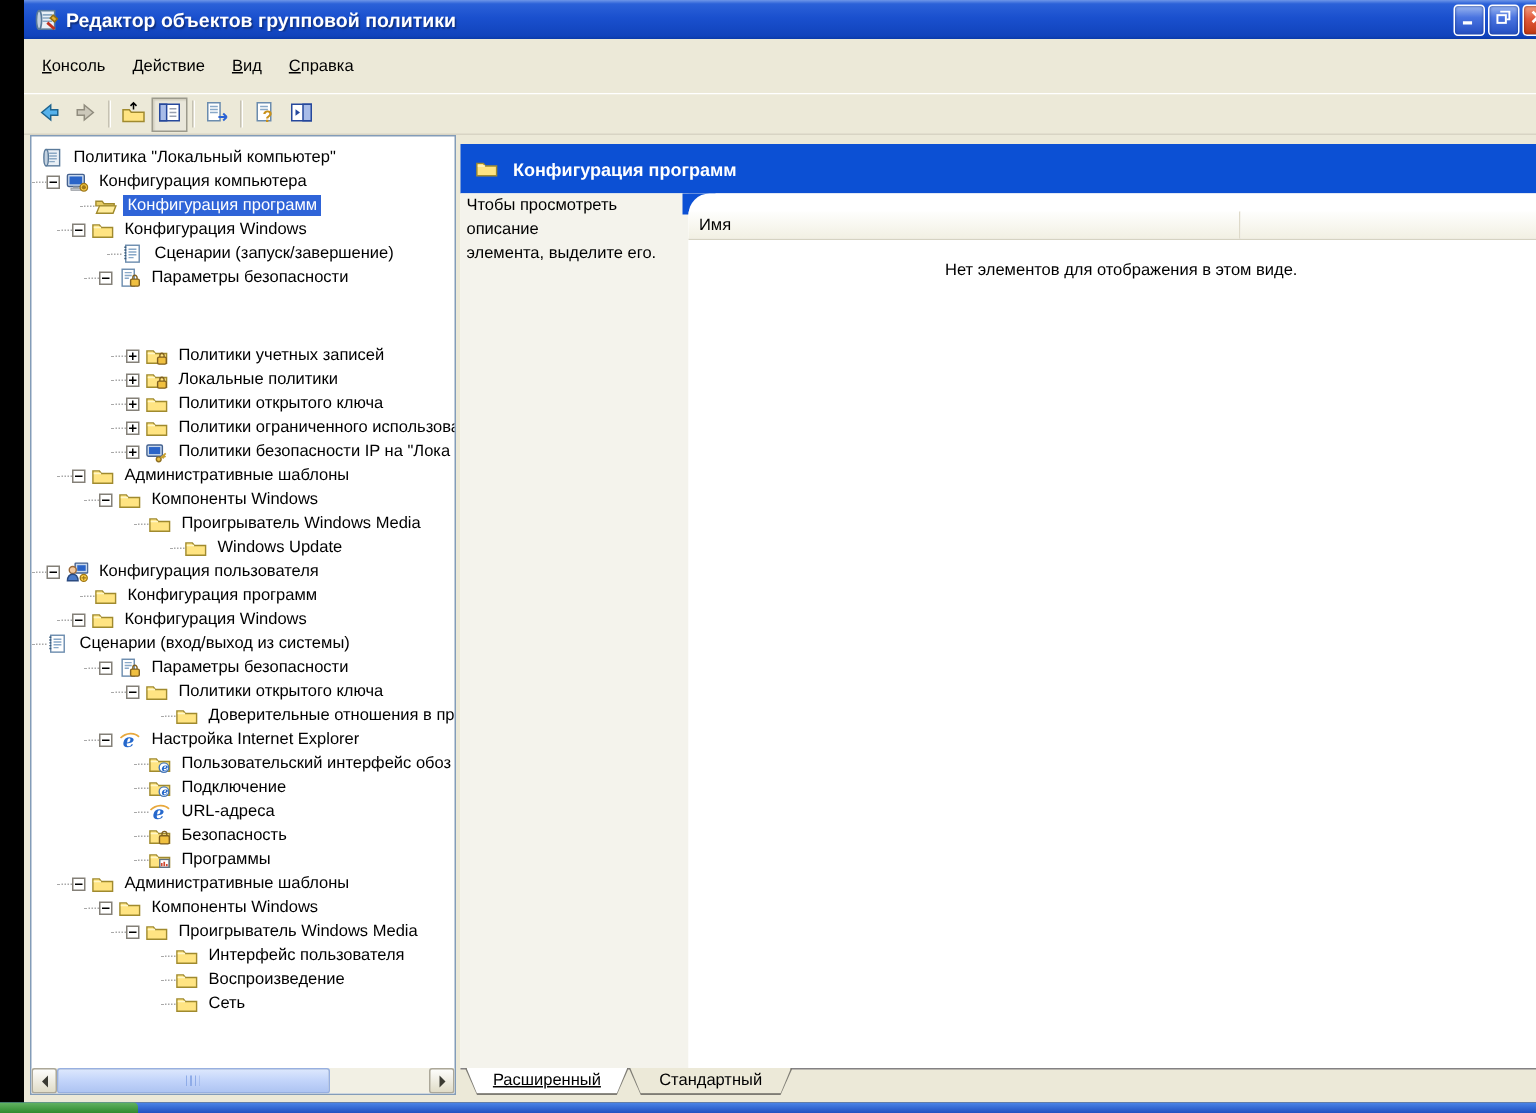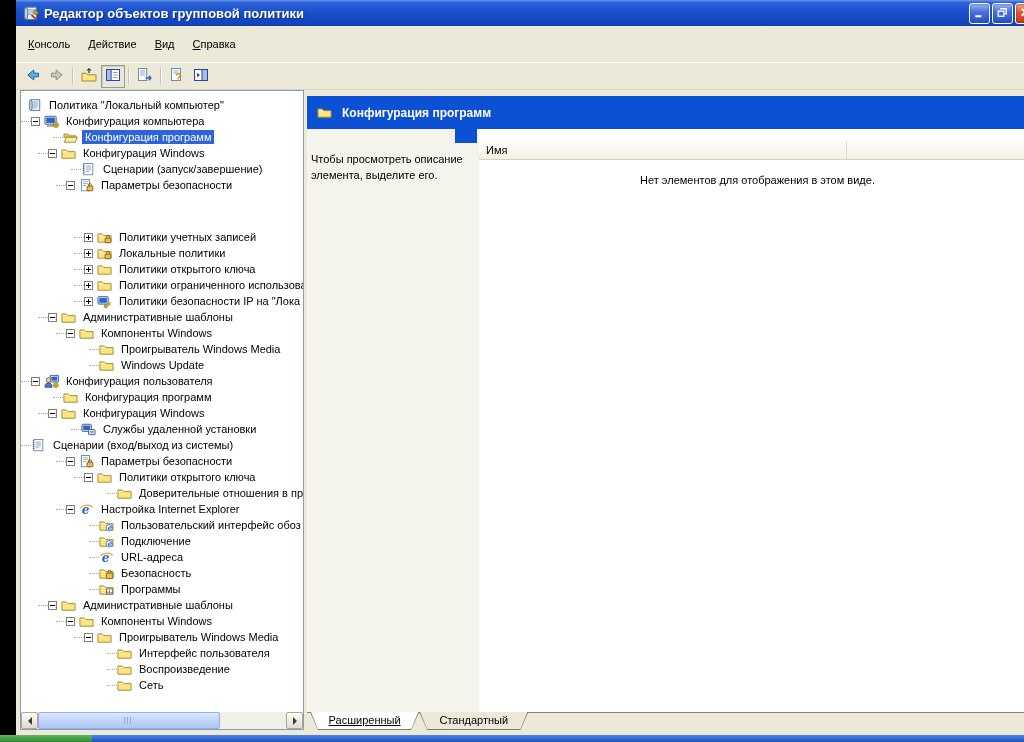--- a/index.html
+++ b/index.html
@@ -64,21 +64,21 @@
     background:linear-gradient(180deg,#DCE7FD 0%,#C2D4FA 50%,#AEC4F2 100%); }
   .sthumb::after { content:""; position:absolute; left:50%; top:4px; bottom:4px; width:9px; margin-left:-5px;
     background:repeating-linear-gradient(90deg,#8FACE8 0 1px,transparent 1px 3px); }
 
   
   .right-col { flex:1; display:flex; flex-direction:column; min-width:0; }
   .rp-header { margin-top:6px; height:33px; flex:none; display:flex; align-items:center; gap:9px;
     padding-left:10px; background:#0C50D4; color:#fff; font-weight:bold; font-size:12px; }
   .rp-header .hicon { width:16px; height:16px; }
   .rp-body { flex:1; position:relative; background:#fff; display:flex; min-height:0; }
-  .rp-desc { width:172px; flex:none; background:#F4F3EC; padding:22px 6px 0 4px; line-height:16px; }
+  .rp-desc { width:152px; flex:none; background:#F4F3EC; padding:0 6px 0 4px; line-height:16px; }
   .corner-blue { position:absolute; left:148px; top:0; width:22px; height:14px; background:#0C50D4; }
   .rp-list { flex:1; position:relative; z-index:1; background:#fff; border-top-left-radius:14px;
     padding-top:12px; min-width:0; }
   .lv-header { display:flex; height:19px; border-bottom:1px solid #D5D2C2; }
   .lv-col { background:linear-gradient(180deg,#FEFEFD,#F2F0E3); border-right:1px solid #DEDACA;
     padding:3px 0 0 7px; white-space:nowrap; overflow:hidden; }
   .lv-col.c0 { width:368px; flex:none; }
   .lv-col.c1 { flex:1; border-right:none; }
   .empty-text { margin-top:14px; text-align:center; }
 
@@ -349,21 +349,21 @@
           <div class="trow" style="padding-left: 68px;">
             <span class="stub" style="width: 10px;"></span>
             <span class="ticon">
               <svg width="15" height="15" viewBox="0 0 16 16">
                 <path d="M1 4.2h4.6L7 6h8v7H1z" fill="#FFE482" stroke="#A08A2E"></path>
                 <path d="M1.6 6h5.2" stroke="#FFF6C8"></path>
               </svg>
             </span>
             <span class="tlabel">Проигрыватель Windows Media</span>
           </div>
-          <div class="trow" style="padding-left: 68px;">
+          <div class="trow" style="padding-left: 92px;">
             <span class="stub" style="width: 10px;"></span>
             <span class="ticon">
               <svg width="15" height="15" viewBox="0 0 16 16">
                 <path d="M1 4.2h4.6L7 6h8v7H1z" fill="#FFE482" stroke="#A08A2E"></path>
                 <path d="M1.6 6h5.2" stroke="#FFF6C8"></path>
               </svg>
             </span>
             <span class="tlabel">Windows Update</span>
           </div>
           <div class="trow" style="padding-left: 0px;">
@@ -394,32 +394,20 @@
           <div class="trow" style="padding-left: 17px;">
             <span class="stub" style="width: 10px;"></span>
             <span class="tbox minus"></span>
             <span class="ticon">
               <svg width="15" height="15" viewBox="0 0 16 16">
                 <path d="M1 4.2h4.6L7 6h8v7H1z" fill="#FFE482" stroke="#A08A2E"></path>
                 <path d="M1.6 6h5.2" stroke="#FFF6C8"></path>
               </svg>
             </span>
             <span class="tlabel">Конфигурация Windows</span>
-          </div>
-          <div class="trow" style="padding-left: 50px;">
-            <span class="stub" style="width: 10px;"></span>
-            <span class="ticon">
-              <svg width="15" height="15" viewBox="0 0 16 16">
-                <rect x="1" y="2.4" width="10" height="7.6" rx="1" fill="#C8D8EC" stroke="#44618F"></rect>
-                <rect x="2.4" y="3.9" width="7.2" height="4.6" fill="#2A64C8"></rect>
-                <rect x="8" y="8" width="7" height="5.6" rx="0.8" fill="#EAF0F6" stroke="#44618F"></rect>
-                <path d="M9.5 10h4M9.5 11.6h4" stroke="#6888A8"></path>
-              </svg>
-            </span>
-            <span class="tlabel">Службы удаленной установки</span>
           </div>
           <div class="trow" style="">
             <span class="stub" style="width: 10px;"></span>
             <span class="ticon">
               <svg width="15" height="15" viewBox="0 0 16 16">
                 <rect x="3" y="1.6" width="9.6" height="12" fill="#fff" stroke="#6B8CAE"></rect>
                 <path d="M5 4.4h5.6M5 6.4h5.6M5 8.4h5.6M5 10.4h3.6" stroke="#88A8C8"></path>
                 <path d="M2 3h1.4M2 5h1.4M2 7h1.4M2 9h1.4M2 11h1.4" stroke="#385A7A"></path>
               </svg>
             </span>

